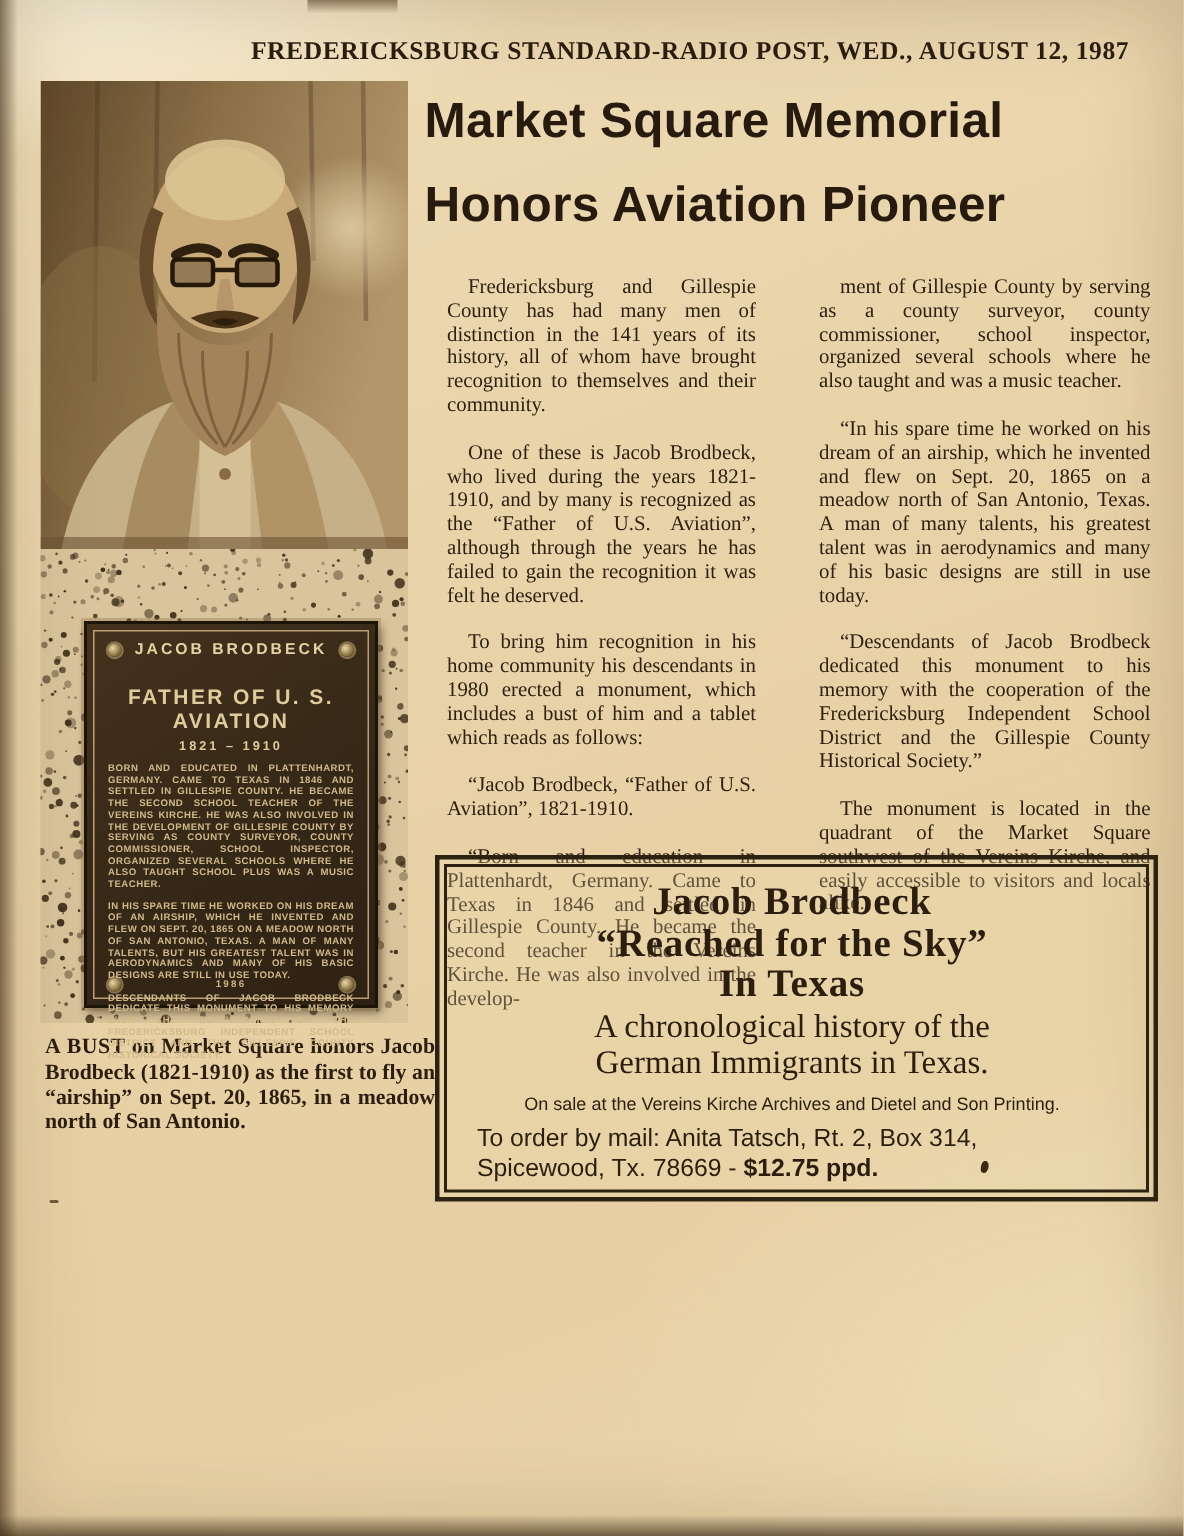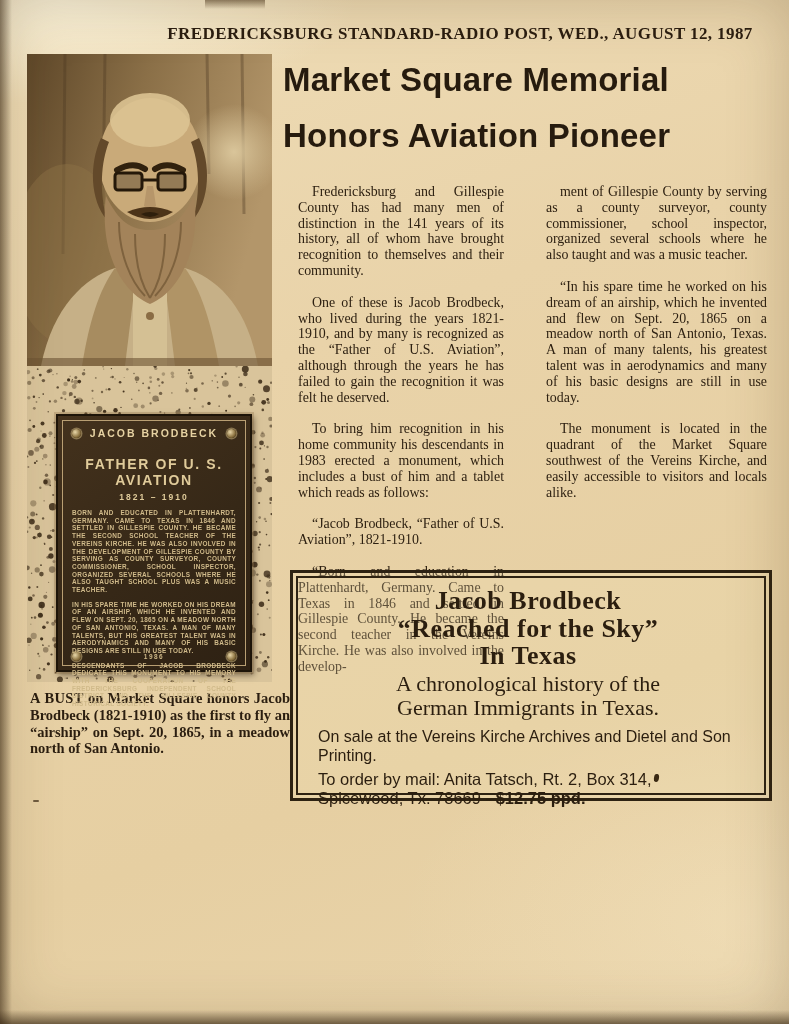--- a/index.html
+++ b/index.html
@@ -90,22 +90,22 @@
     border:3px solid #2d2212;box-sizing:border-box;background:rgba(240,222,180,.25);
   }
   .adbox-inner{
     position:absolute;inset:3px;border:2px solid #2d2212;box-sizing:border-box;
     padding:9px 26px 0 20px;color:#2b1e0f;
   }
   .ad-title{font-family:"Liberation Serif", serif;font-weight:bold;font-size:26px;
     line-height:27.5px;text-align:center;letter-spacing:.5px;}
   .ad-sub{font-family:"Liberation Serif", serif;font-size:22px;line-height:20px;
     text-align:center;margin-top:4px;}
-  .ad-body{font-family:"Liberation Sans", sans-serif;font-size:16px;line-height:19.5px;
-    margin-top:9px;}
+  .ad-body{font-family:"Liberation Sans", sans-serif;font-size:12px;line-height:19.5px;
+    margin-top:9px;text-align:center;}
   .ad-order{font-family:"Liberation Sans", sans-serif;font-size:16.5px;line-height:19.5px;
     margin-top:4px;}
   .ad-price{font-weight:bold;}
 
   .ink-mark{position:absolute;background:#3a2a14;border-radius:50% 50% 60% 40%;}
   .mark-ad{left:654px;top:774px;width:5px;height:8px;transform:rotate(8deg);}
   .mark-caption{left:33px;top:800px;width:6px;height:2px;border-radius:1px;opacity:.7;}
 </style>
 </head>
 <body>
@@ -1163,27 +1163,28 @@
 
 <div class="headline">
   <div>Market Square Memorial</div>
   <div>Honors Aviation Pioneer</div>
 </div>
 
 <div class="article">
   <div class="col col1">
     <p>Fredericksburg and Gillespie County has had many men of distinction in the 141 years of its history, all of whom have brought recognition to themselves and their community.</p>
     <p>One of these is Jacob Brodbeck, who lived during the years 1821-1910, and by many is recognized as the “Father of U.S. Aviation”, although through the years he has failed to gain the recognition it was felt he deserved.</p>
-    <p>To bring him recognition in his home community his descendants in 1983 erected a monument, which includes a bust of him and a tablet which reads as follows:</p>
+    <p>To bring him recognition in his home community his descendants in 1980 erected a monument, which includes a bust of him and a tablet which reads as follows:</p>
     <p>“Jacob Brodbeck, “Father of U.S. Aviation”, 1821-1910.</p>
     <p>“Born and education in Plattenhardt, Germany. Came to Texas in 1846 and settled in Gillespie County. He became the second teacher in the Vereins Kirche. He was also involved in the develop-</p>
   </div>
   <div class="col col2">
     <p>ment of Gillespie County by serving as a county surveyor, county commissioner, school inspector, organized several schools where he also taught and was a music teacher.</p>
     <p>“In his spare time he worked on his dream of an airship, which he invented and flew on Sept. 20, 1865 on a meadow north of San Antonio, Texas. A man of many talents, his greatest talent was in aerodynamics and many of his basic designs are still in use today.</p>
+    <p>“Descendants of Jacob Brodbeck dedicated this monument to his memory with the cooperation of the Fredericksburg Independent School District and the Gillespie County Historical Society.”</p>
     <p>The monument is located in the quadrant of the Market Square southwest of the Vereins Kirche, and easily accessible to visitors and locals alike.</p>
   </div>
 </div>
 
 <div class="adbox">
   <div class="adbox-inner">
     <div class="ad-title">Jacob Brodbeck</div>
     <div class="ad-title">“Reached for the Sky”</div>
     <div class="ad-title">In Texas</div>
     <div class="ad-sub">A chronological history of the</div>

